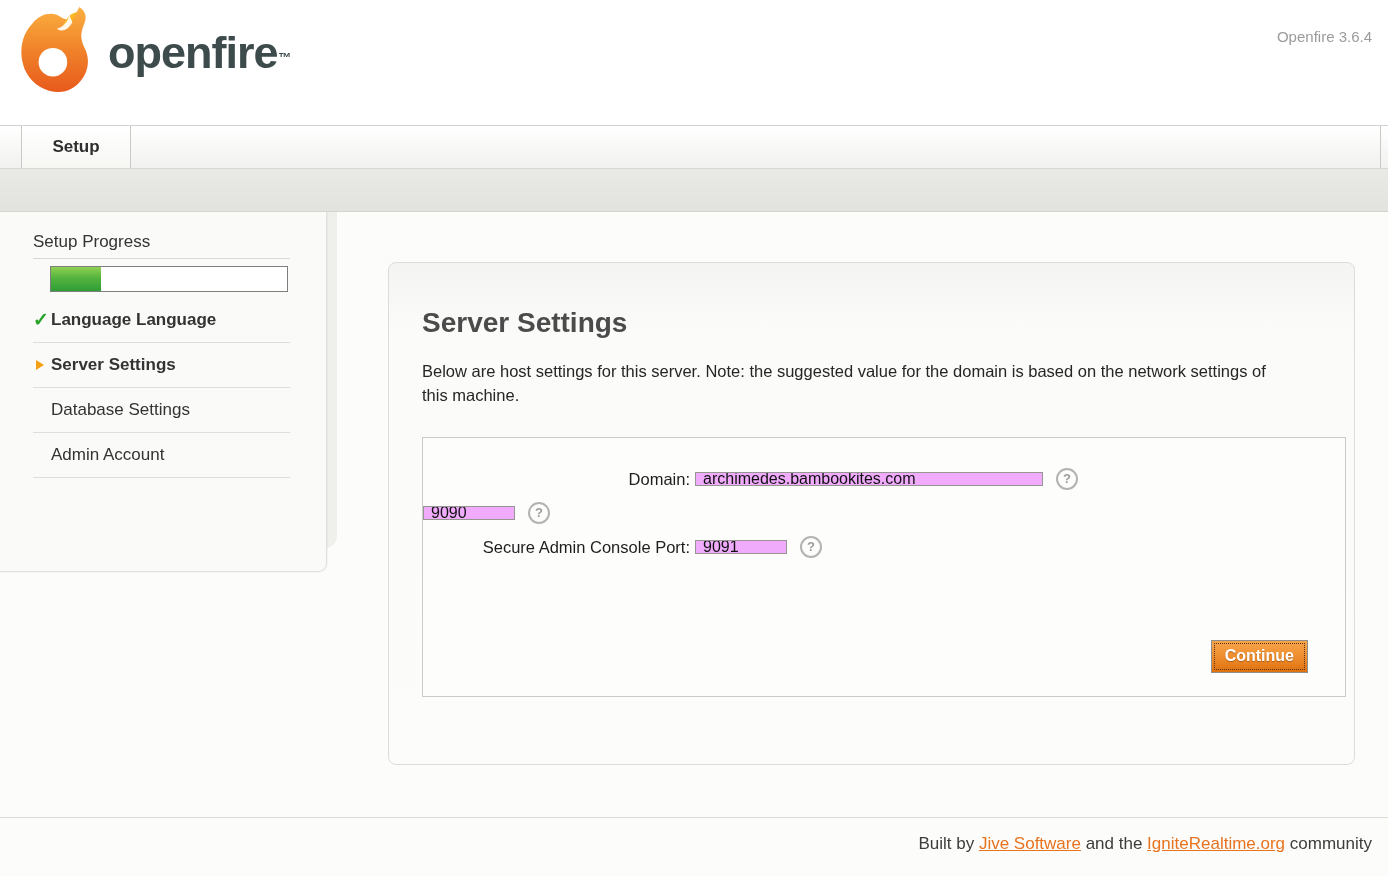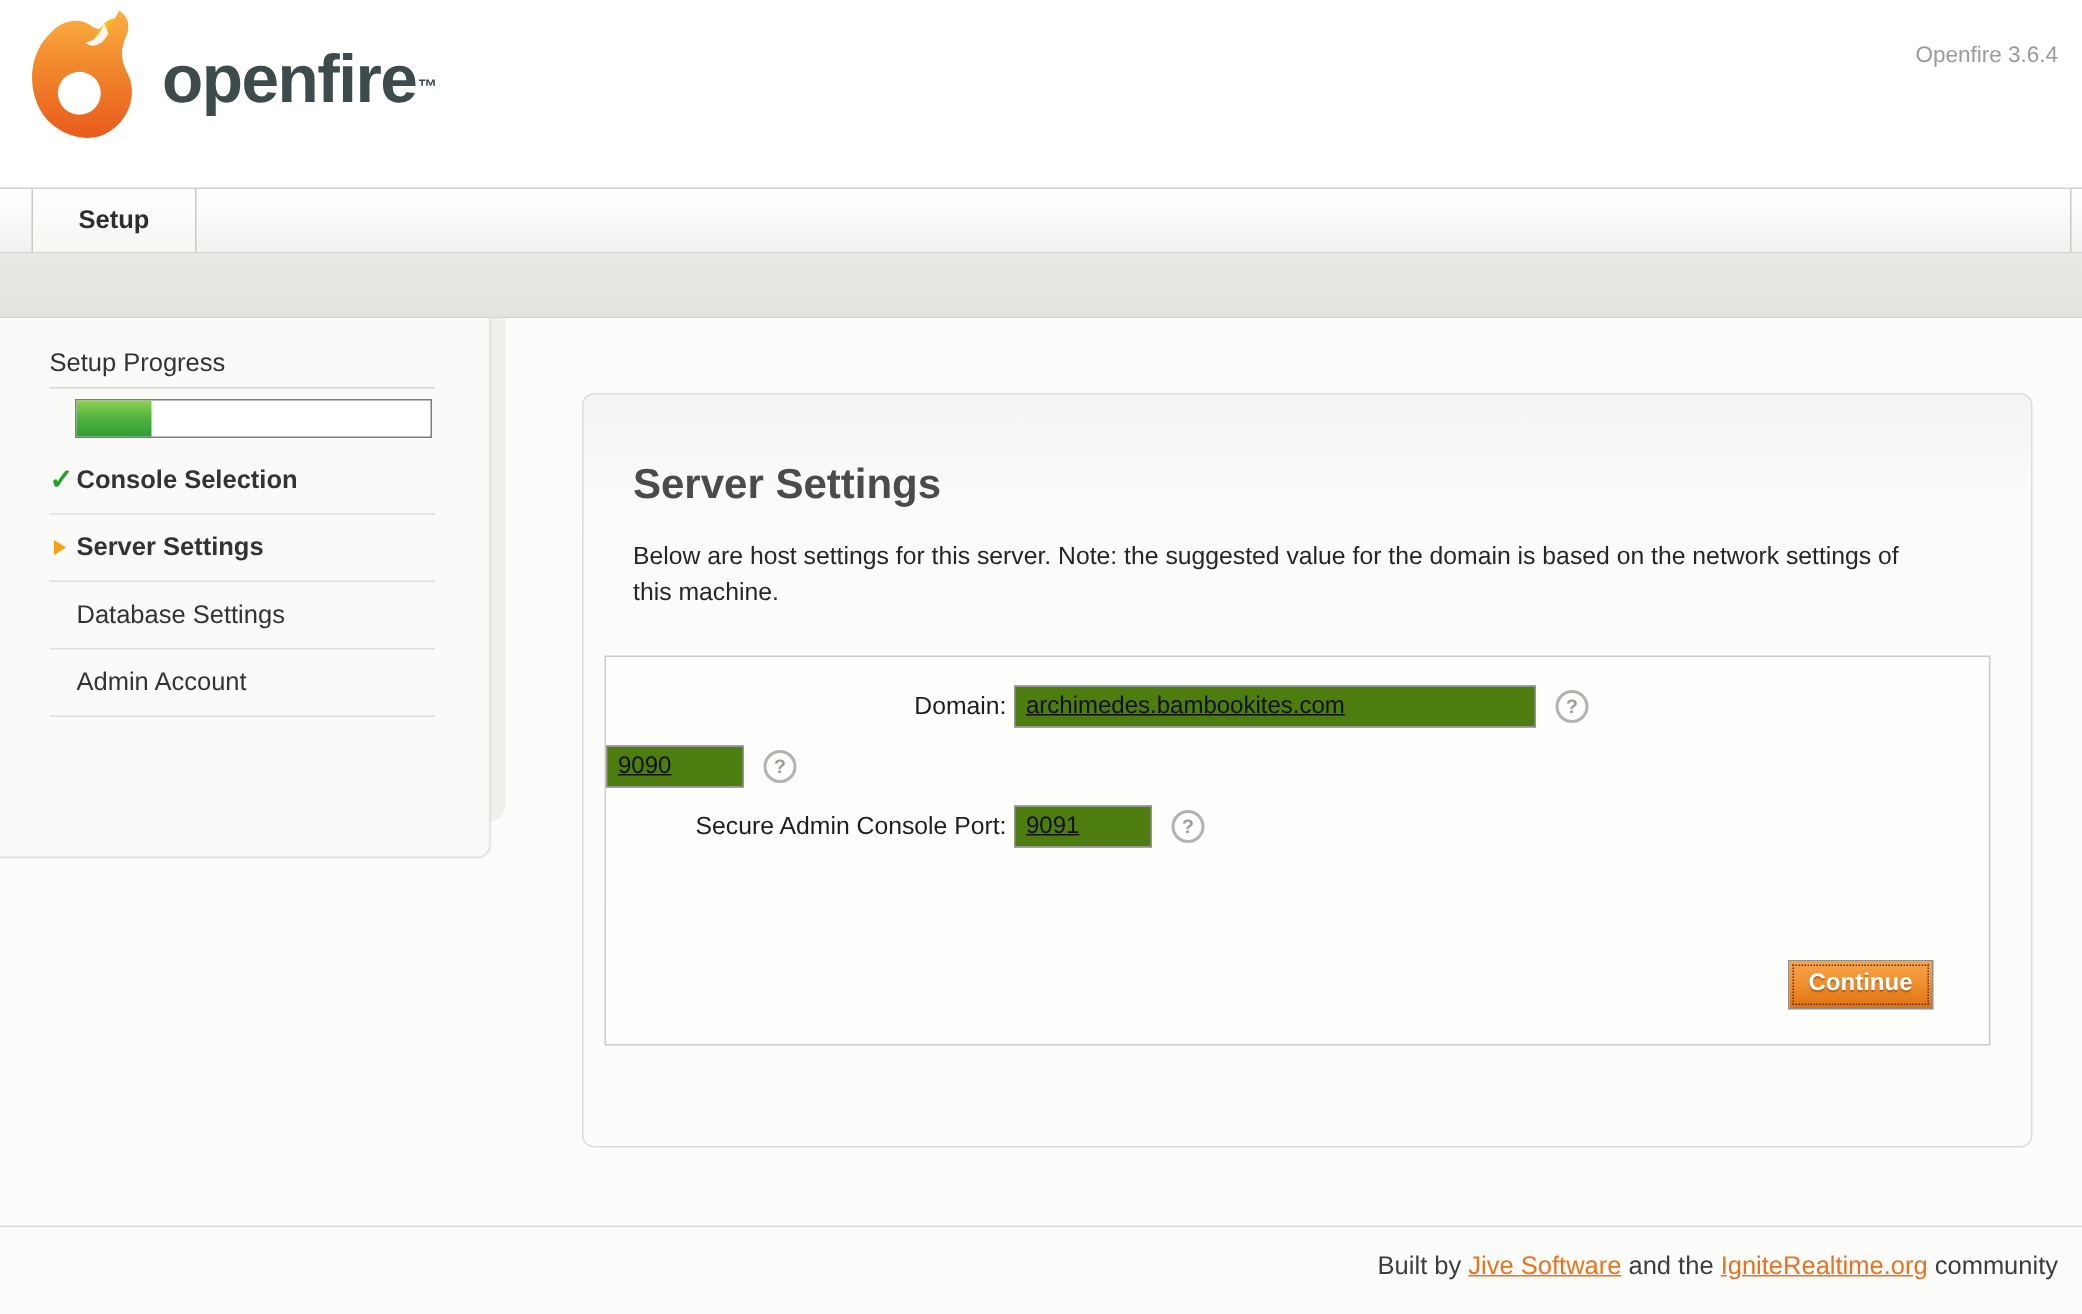--- a/index.html
+++ b/index.html
@@ -34,24 +34,24 @@
   .steps { list-style:none; }
   .step { position:relative; padding:12px 0 12px 18px; border-bottom:1px solid #dededa; font-size:17px; color:#333; }
   .step.bold { font-weight:bold; }
   .check-icon { position:absolute; left:0; top:10px; color:#27a127; font-size:19px; font-weight:bold; }
   .arrow-icon { position:absolute; left:3px; top:17px; width:0; height:0; border-left:8px solid #f5a012; border-top:5px solid transparent; border-bottom:5px solid transparent; }
 
   
   .main-panel { position:absolute; left:388px; top:50px; width:967px; height:503px; background:linear-gradient(180deg,#f4f5f2 0%,#fbfbf9 70px,#fcfcfa 100%); border:1px solid #dcdcd8; border-radius:8px; }
   .main-title { margin:44px 0 0 33px; font-size:28px; font-weight:bold; color:#4b4b4b; }
   .main-desc { margin:20px 0 0 33px; width:866px; font-size:16.5px; line-height:24px; color:#262626; }
-  .form-box { position:relative; margin:30px 10px 0 14px; width:924px; height:260px; border:1px solid #cbcbc7; background:#fdfdfc; padding-top:19px; }
+  .form-box { position:relative; margin:30px 10px 0 33px; width:924px; height:260px; border:1px solid #cbcbc7; background:#fdfdfc; padding-top:30px; }
   .form-row { display:flex; align-items:center; margin-bottom:12px; }
   .form-label { flex:0 0 272px; text-align:right; padding-right:5px; font-size:16.5px; color:#1e1e1e; }
-  .text-input { height:28px; border:1px solid #969692; background:#4d7c0f; font-family:"Liberation Sans",sans-serif; font-size:16px; color:#111; padding:2px 7px;text-decoration:underline; }
+  .text-input { height:14px; border:1px solid #969692; background:#f0abfc; font-family:"Liberation Sans",sans-serif; font-size:16px; color:#111; padding:2px 7px; }
   .input-wide { width:348px; }
   .input-port { width:92px; }
   .help-btn { margin-left:13px; width:22px; height:22px; border:2px solid #b3b3b0; border-radius:50%; background:transparent; color:#9c9c99; font-size:13px; font-weight:bold; line-height:18px; text-align:center; cursor:pointer; font-family:"Liberation Sans",sans-serif; }
   .continue-btn { position:absolute; right:37px; bottom:23px; padding:6px 13px 7px; background:linear-gradient(180deg,#f6a54c 0%,#ef8e2e 50%,#e0710f 100%); border:1px solid #8f8f8b; color:#ffffff; font-family:Liberation Sans, sans-serif; font-size:16px; font-weight:bold; text-shadow:0 1px 1px rgba(90,40,0,0.45); outline:1px dotted #5d2e00; outline-offset:-4px; cursor:pointer; }
 
   
   .footer { position:absolute; left:0; right:0; bottom:0; height:58px; border-top:1px solid #dadad6; text-align:right; padding:16px 16px 0 0; font-size:17px; color:#3d3d3d; background:#fcfcfb; }
   .footer a { color:#e8731f; text-decoration:underline; }
 </style>
 </head>
@@ -98,21 +98,21 @@
 
     <aside class="sidebar">
       <div class="sidebar-title">Setup Progress</div>
       <div class="sidebar-divider"></div>
       <div class="progress-track">
         <div class="progress-fill" style="width: 21%;"></div>
       </div>
       <ul class="steps">
         <li class="step bold">
           <span class="check-icon">✓</span>
-          <span>Console Selection</span>
+          <span>Language Language</span>
         </li>
         <li class="step bold">
           <span class="arrow-icon"></span>
           <span>Server Settings</span>
         </li>
         <li class="step">
           <span>Database Settings</span>
         </li>
         <li class="step">
           <span>Admin Account</span>

